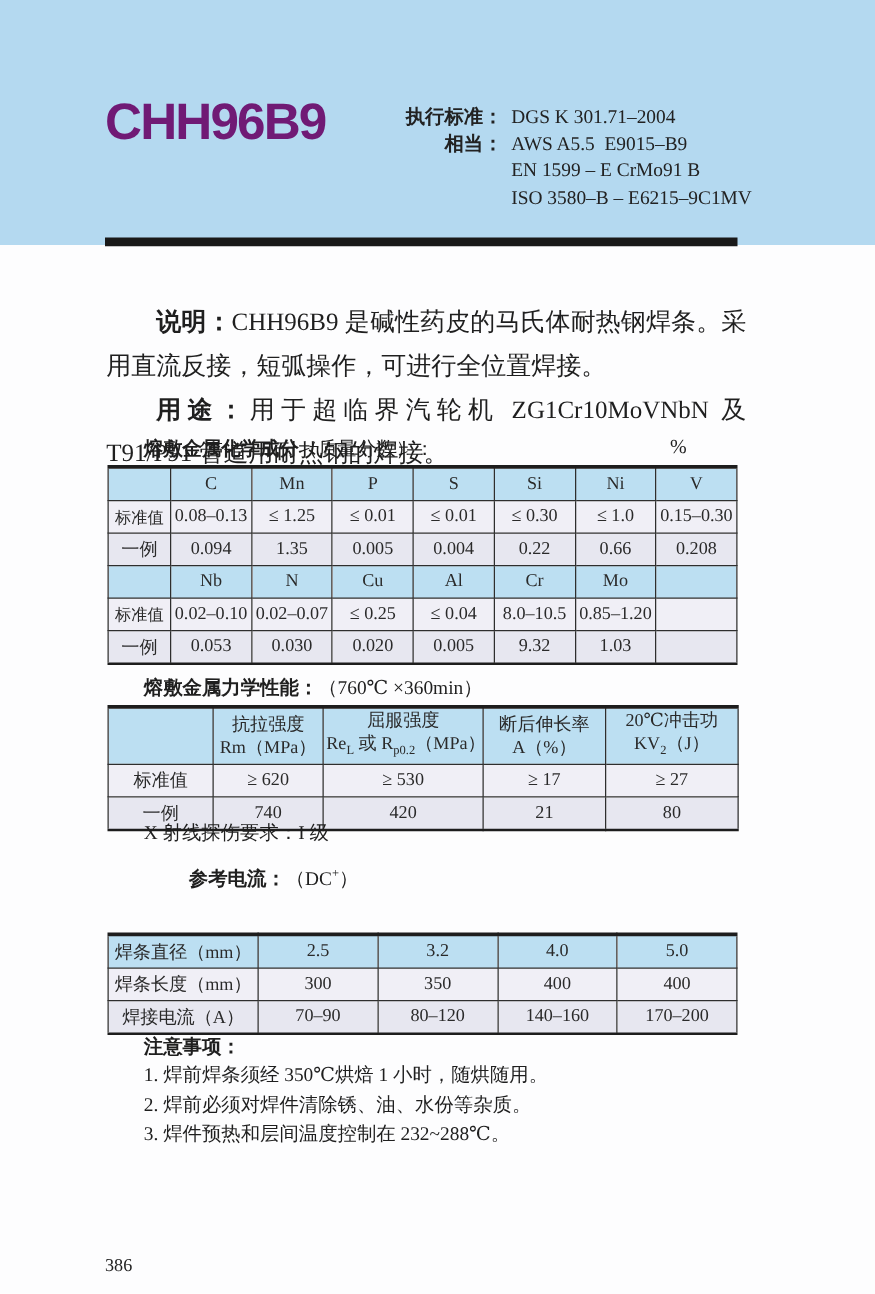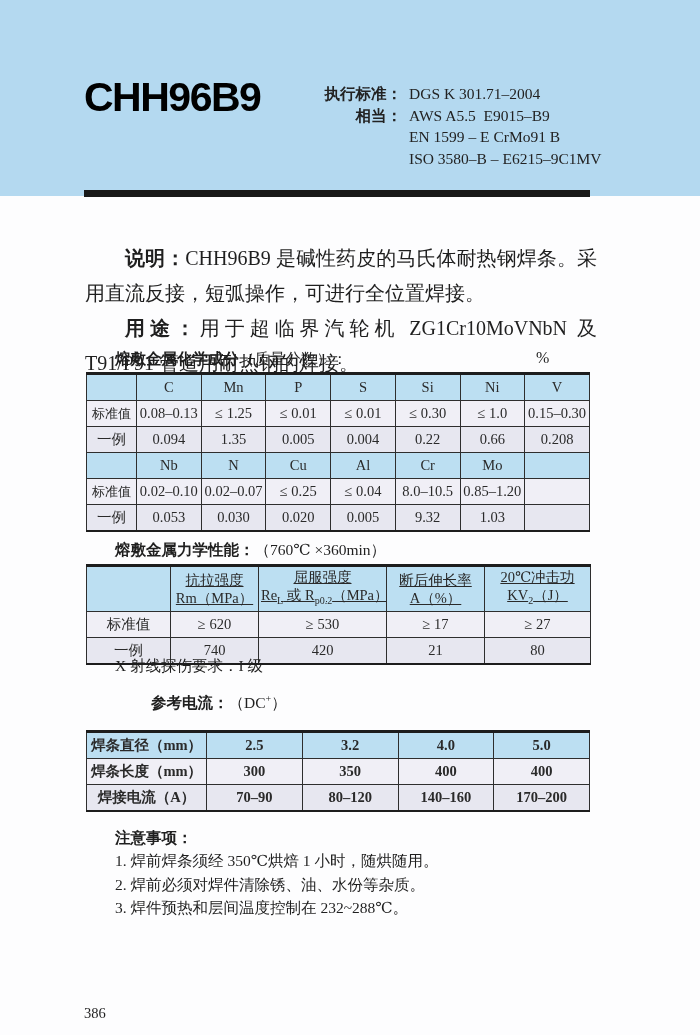--- a/index.html
+++ b/index.html
@@ -6,21 +6,21 @@
   .page {
     position:relative; width:700px; height:1035px; background:#fdfdfe;
     font-family:"Liberation Serif","DejaVu Serif",serif; color:#1f1f1f;
     overflow:hidden;
   }
   
   .hdr { position:absolute; left:0; top:0; width:700px; height:196px;
          background:var(--header_blue,#b4d9f0); }
   .code { position:absolute; left:84px; top:74px;
           font-family:"Liberation Sans","DejaVu Sans",sans-serif;
-          font-weight:900; font-size:41px; letter-spacing:-1.5px; color:#000000; }
+          font-weight:900; font-size:41px; letter-spacing:-1.5px; color:#701a75; }
   .stds { position:absolute; left:296px; top:83px; font-size:15.5px; color:#222; }
   .std-row { display:flex; line-height:21.5px; }
   .std-label { width:106px; text-align:right; font-weight:bold; white-space:pre; }
   .std-value { padding-left:7px; white-space:pre; }
   .bar { position:absolute; left:84px; top:190px; width:506px; height:7px;
          background:var(--bar_black,#191919); }
   
   .intro { position:absolute; left:85px; top:241px; width:512px;
            font-size:20px; line-height:35px; text-align:justify; }
   .intro p { margin:0; text-indent:2em; }
@@ -163,21 +163,21 @@
 
   <table class="spec" style="top:564px;">
     <colgroup>
         <col style="width:84px">
         <col style="width:88px">
         <col style="width:128px">
         <col style="width:98px">
         <col style="width:106px">
       </colgroup>
     <tbody>
-        <tr style="height:38px;text-decoration:underline;">
+        <tr style="height:38px;">
       <td class="c-blue"></td>
       <td class="c-blue hdr2line">
         <div>抗拉强度</div>
         <div>Rm（MPa）</div>
       </td>
       <td class="c-blue hdr2line">
         <div>屈服强度</div>
         <div><span>Re</span><sub>L</sub><span> 或 R</span><sub>p0.2</sub><span>（MPa）</span></div>
       </td>
       <td class="c-blue hdr2line">
@@ -203,21 +203,21 @@
       <td class="c-alt">21</td>
       <td class="c-alt">80</td>
     </tr>
   </tbody>
     </table>
 
   <div class="xray">X 射线探伤要求：I 级</div>
 
   <div class="sec-title" style="top:693px;margin-left:36px;"><span class="b">参考电流：</span><span>（DC</span><sup>+</sup><span>）</span></div>
 
-  <table class="spec" style="top:730px;font-weight:bold;">
+  <table class="spec" style="top:746px;">
     <colgroup>
         <col style="width:120px">
         <col>
         <col>
         <col>
         <col>
       </colgroup>
     <tbody>
         <tr>
       <td class="c-blue">焊条直径（mm）</td>

